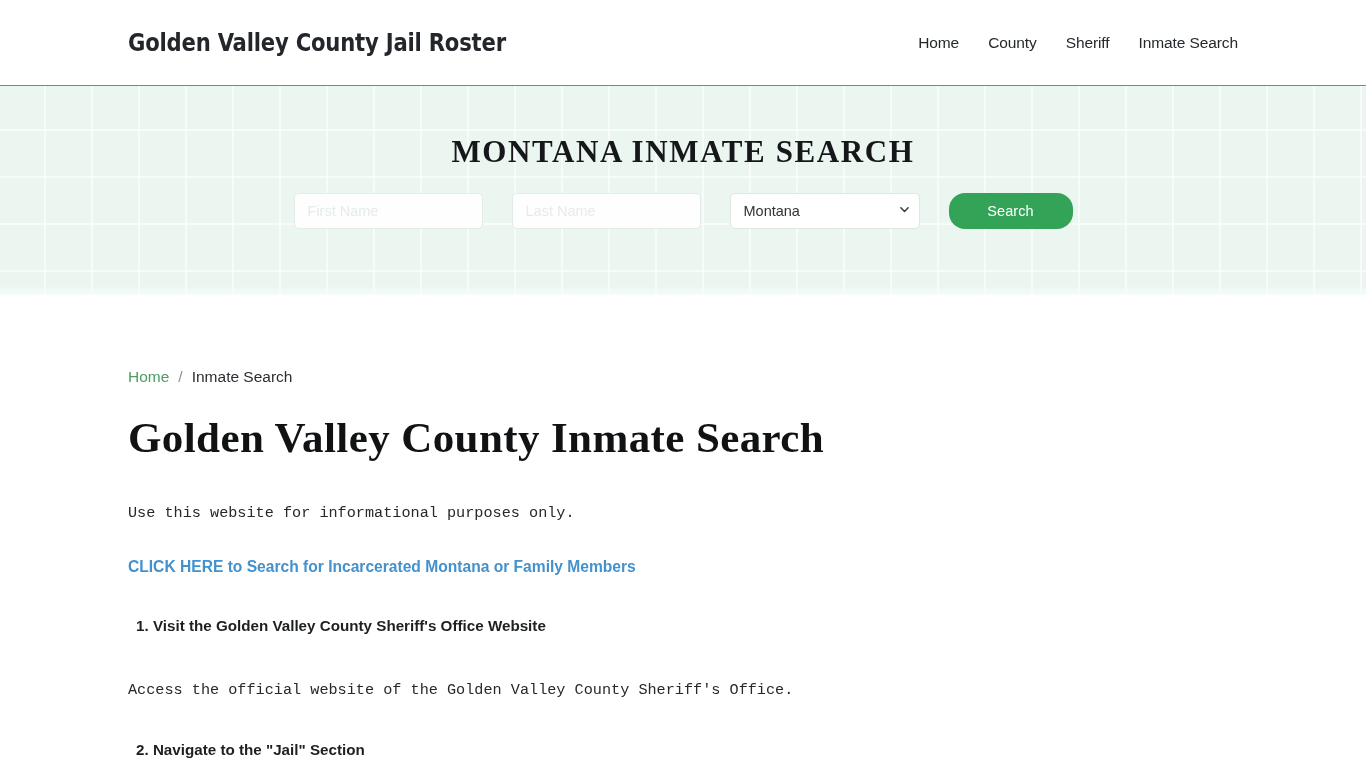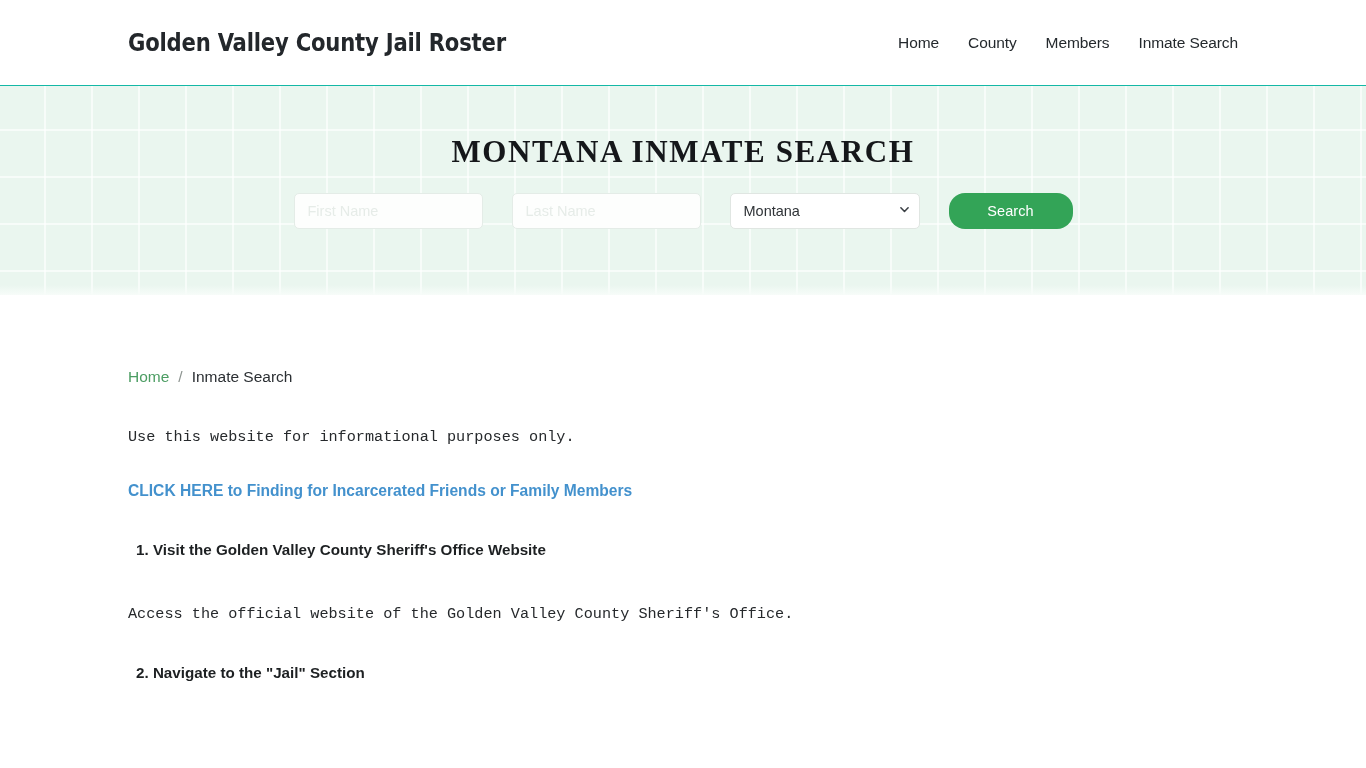--- a/index.html
+++ b/index.html
@@ -209,21 +209,21 @@
   }
 </style>
 </head>
 <body>
 
 <header class="site-header">
   <a class="brand" href="#">Golden Valley County Jail Roster</a>
   <nav class="main-nav">
     <a href="#">Home</a>
     <a href="#">County</a>
-    <a href="#">Members</a>
+    <a href="#">Sheriff</a>
     <a href="#">Inmate Search</a>
   </nav>
 </header>
 
 <section class="hero">
   <h2 class="hero-title">MONTANA INMATE SEARCH</h2>
 
   <form class="search-form">
     <input type="text" class="first-name" placeholder="First Name" style="">
     <input type="text" class="last-name" placeholder="Last Name" style="">
@@ -242,25 +242,26 @@
 </section>
 
 <main class="page-body">
 
   <div class="breadcrumb">
     <a href="#">Home</a>
     <span class="sep">/</span>
     <span class="current">Inmate Search</span>
   </div>
 
+  <h1 class="page-title">Golden Valley County Inmate Search</h1>
 
   <p class="body-text">Use this website for informational purposes only.</p>
 
 
-  <a class="cta-link" href="#">CLICK HERE to Finding for Incarcerated Friends or Family Members</a>
+  <a class="cta-link" href="#">CLICK HERE to Search for Incarcerated Montana or Family Members</a>
 
   <p class="step-heading">1. Visit the Golden Valley County Sheriff's Office Website</p>
 
   <p class="body-text">Access the official website of the Golden Valley County Sheriff's Office.</p>
 
   <p class="step-heading">2. Navigate to the "Jail" Section</p>
 
   
 
 </main>

